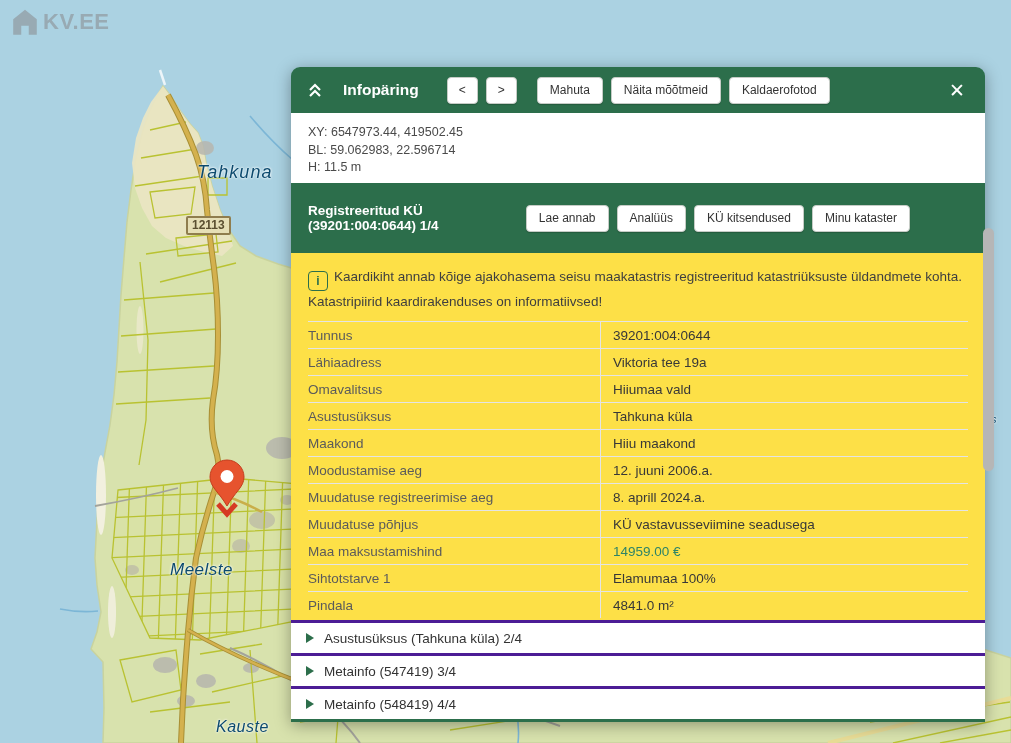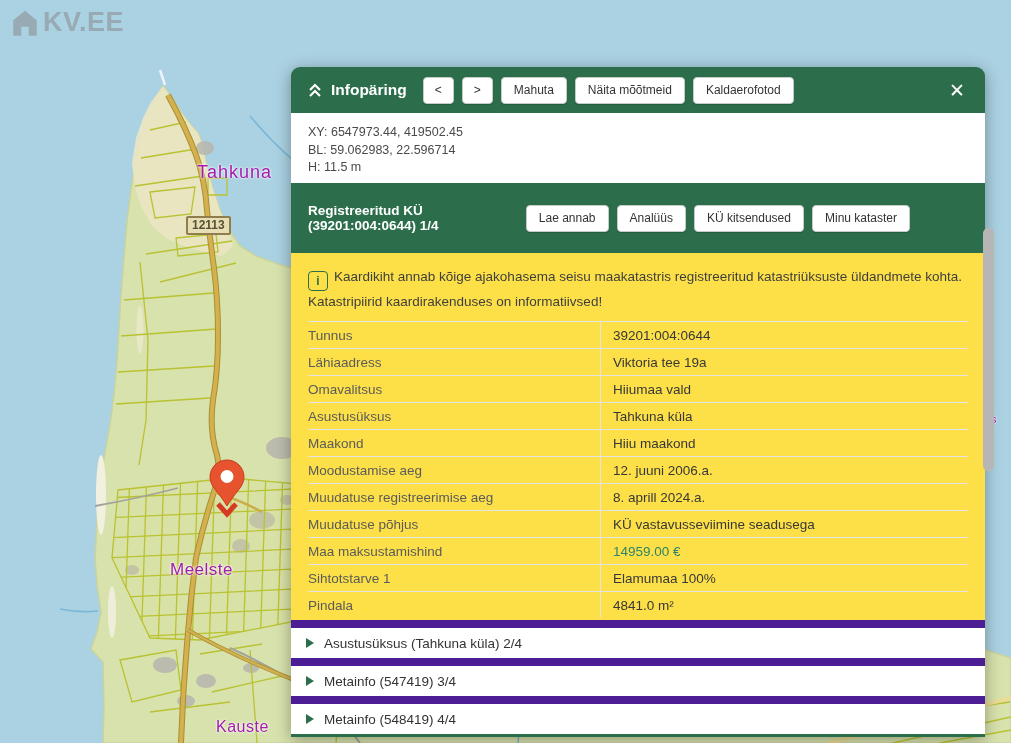--- a/index.html
+++ b/index.html
@@ -4,45 +4,45 @@
 <style>
   html,body{margin:0;padding:0}
   body{
     width:1011px;height:743px;position:relative;overflow:hidden;
     font-family:"Liberation Sans",sans-serif;background:#abd2e2;
   }
   
   #map{position:absolute;inset:0}
   #map svg{display:block}
   .map-label{
-    position:absolute;color:#a21caf;
+    position:absolute;font-style:italic;color:#0c4a6e;
     text-shadow:0 0 3px rgba(255,255,255,.95),0 0 2px rgba(255,255,255,.95);
     white-space:nowrap;
     text-align:right;
   }
   .lbl-tahkuna{left:197px;top:162px;font-size:18px;letter-spacing:1px}
   .lbl-meelste{left:170px;top:560px;font-size:17px;letter-spacing:.5px}
   .lbl-kauste{left:216px;top:718px;font-size:16px;letter-spacing:.5px}
   .lbl-partial{left:991px;top:413px;font-size:11px}
   .road-badge{
     position:absolute;left:186px;top:216px;background:#e6dfb6;
     border:2px solid #8f7d4e;color:#5a4f30;font-size:12px;font-weight:bold;
     padding:0 4px;line-height:15px;border-radius:2px;
   }
   
   .logo{position:absolute;left:10px;top:7px;display:flex;align-items:center;gap:3px;color:#98aab3;cursor:pointer}
-  .logo-text{font-size:27px;font-weight:bold;letter-spacing:.5px}
+  .logo-text{font-size:22px;font-weight:bold;letter-spacing:.5px}
   
   .panel{
     position:absolute;left:291px;top:67px;width:694px;
     box-shadow:0 3px 16px rgba(0,0,0,.35);border-radius:9px 9px 2px 2px;
   }
   .p-header{
     height:46px;background:#2c6e4b;border-radius:9px 9px 0 0;
-    display:flex;align-items:center;padding:0 16px;gap:8px;
+    display:flex;align-items:center;padding:0 16px;gap:20px;
   }
   .p-title{color:#fff;font-weight:bold;font-size:15.5px;margin-right:8px}
   .pbtn{
     height:27px;background:#fff;border:1px solid #c6ccc6;border-radius:4px;
     font-size:12px;color:#333;padding:0 12px;font-family:inherit;
     box-shadow:0 1px 1px rgba(0,0,0,.18);cursor:pointer;white-space:nowrap;
   }
   #hdr-nav{display:flex;gap:8px}
   #hdr-nav .pbtn{padding:0 11px}
   #hdr-actions{display:flex;gap:8px}
@@ -61,21 +61,21 @@
     color:#2c6e4b;font-size:12px;line-height:18px;text-align:center;font-weight:bold;
     margin-right:6px;vertical-align:-4px;font-style:normal;
   }
   #info-table{}
   .trow{display:grid;grid-template-columns:292px 1fr;border-top:1px solid #e4e4e4;height:26px;font-size:13.5px}
   .tlabel{color:#5b5b5b;display:flex;align-items:center}
   .tvalue{color:#383838;border-left:1px solid #e4e4e4;padding-left:12px;display:flex;align-items:center}
   .tvalue.link{color:#2e8467;cursor:pointer}
   #sections{border-bottom:3px solid #2c6e4b}
   .csection{
-    height:30px;background:#fff;border-top:8px solid #4c1d95;display:flex;align-items:center;
+    height:30px;background:#fff;border-top:3px solid #4c1d95;display:flex;align-items:center;
     padding:0 15px;gap:10px;font-size:13.5px;color:#333;cursor:pointer;
   }
   .tri{width:0;height:0;border-left:8px solid #2c6e4b;border-top:5px solid transparent;border-bottom:5px solid transparent}
   .scroll-thumb{position:absolute;left:983px;top:228px;width:11px;height:243px;background:#b6b6b6;border-radius:6px;cursor:pointer}
 </style>
 </head>
 <body>
 
 <div id="map">
   <svg width="1011" height="743" viewBox="0 0 1011 743">

